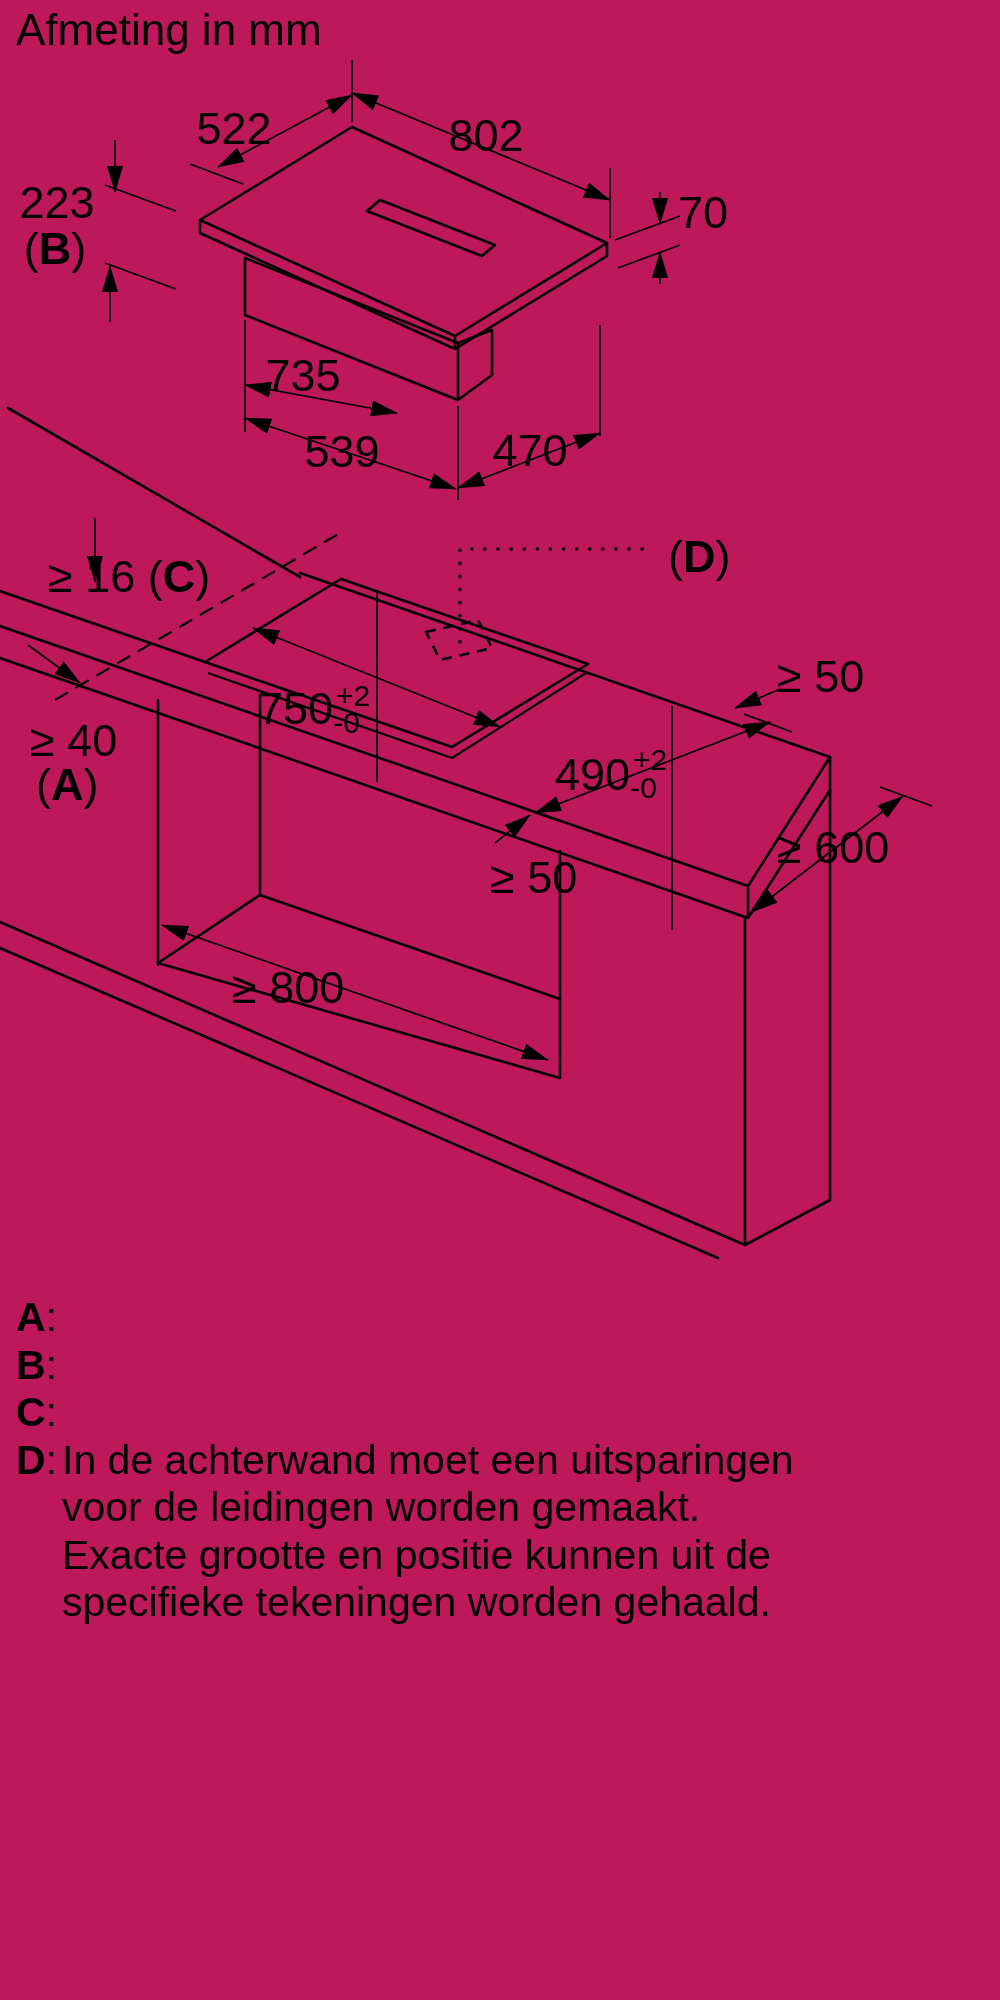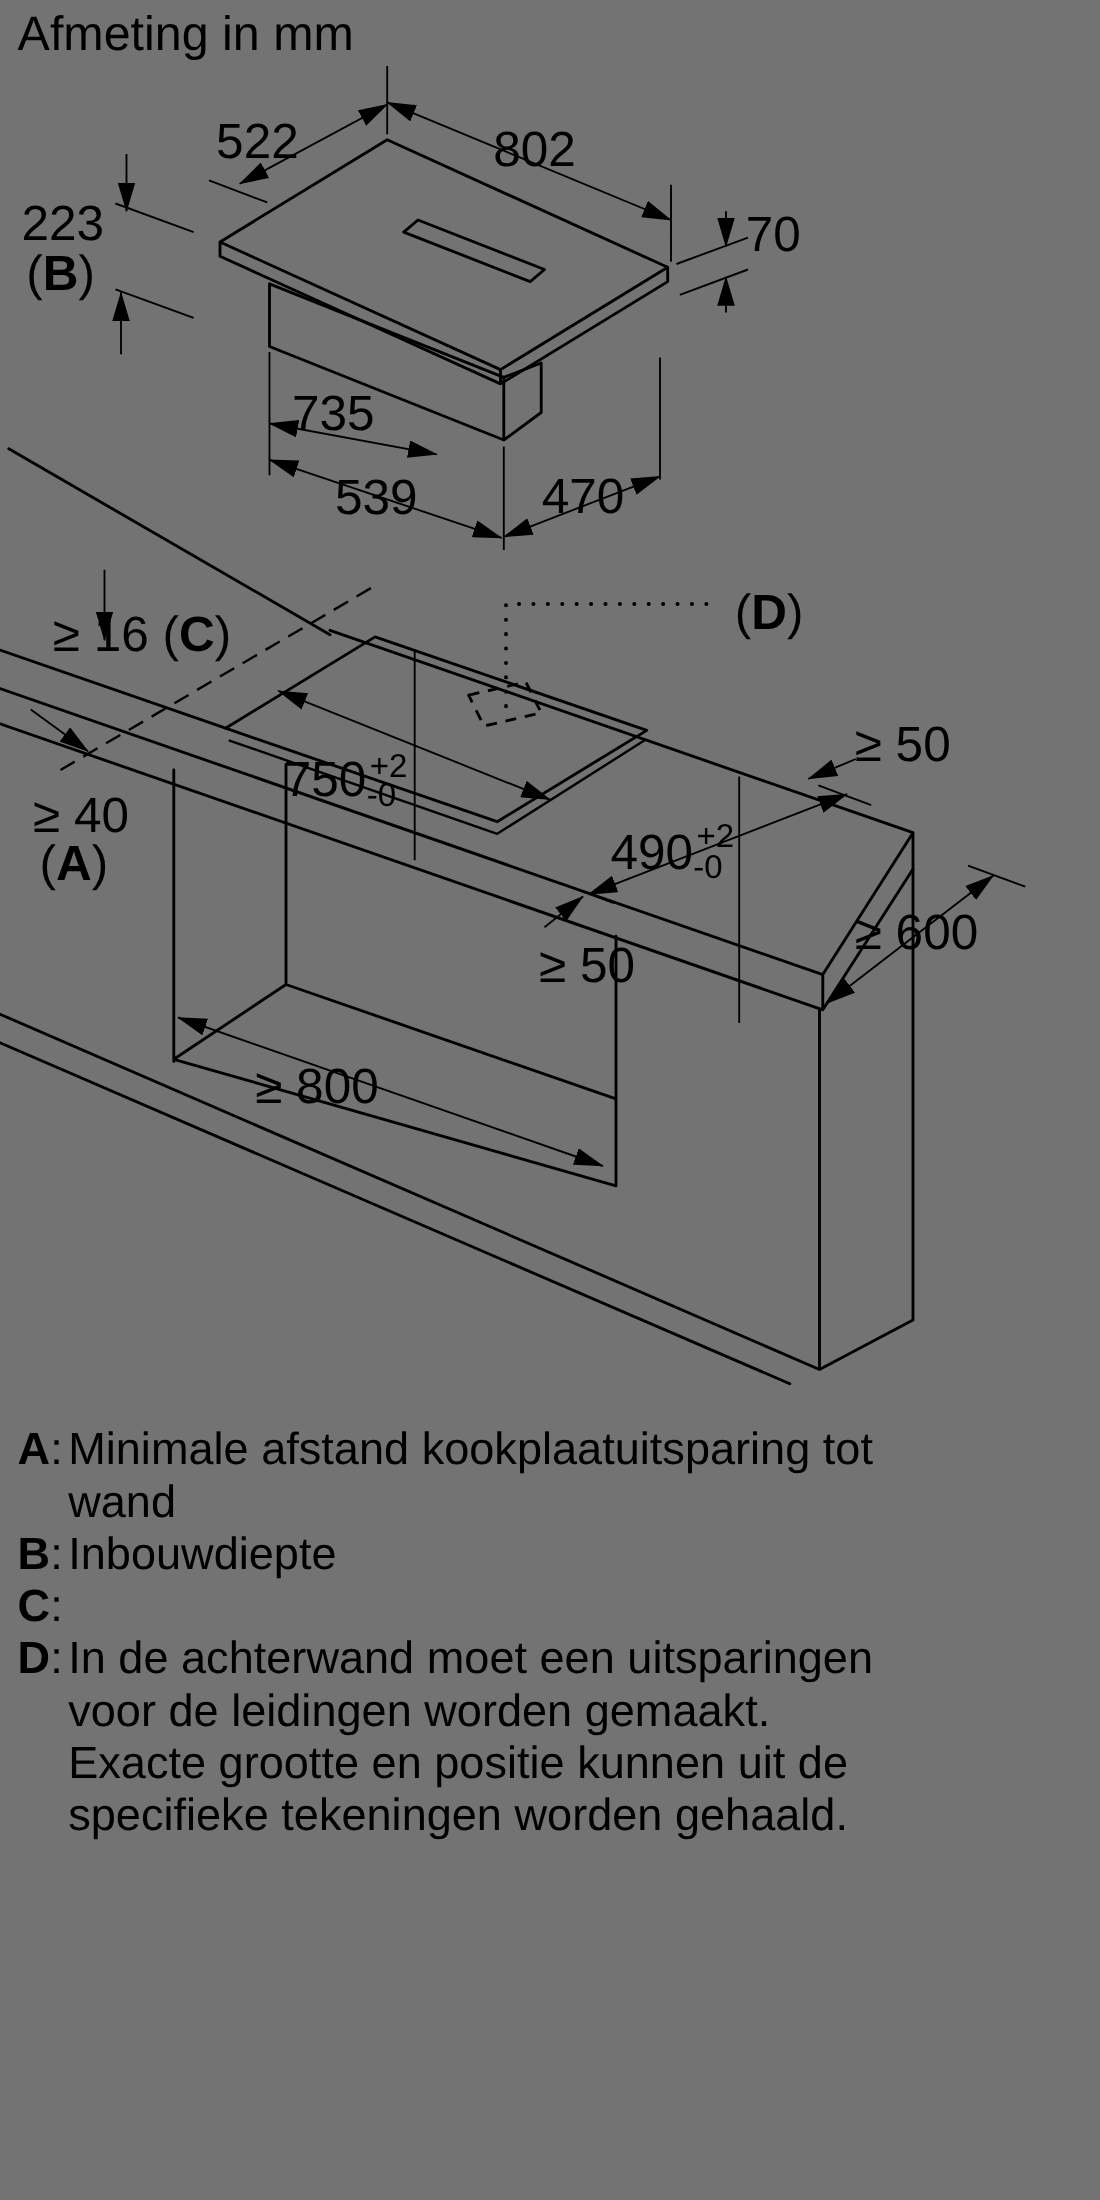--- a/index.html
+++ b/index.html
@@ -1,16 +1,16 @@
 <!DOCTYPE html>
 <html><head>
 <meta charset="utf-8">
 <style>
   html,body{margin:0;padding:0;background:#ffffff;}
-  #page{position:relative;width:1000px;height:2000px;background:#737373;overflow:hidden;
+  #page{position:relative;width:1000px;height:2000px;background:#be185d;overflow:hidden;
         font-family:"Liberation Sans", sans-serif;color:#000;}
   svg{position:absolute;left:0;top:0;}
   .ol{fill:none;stroke:#000;stroke-width:2.6;stroke-linejoin:round;stroke-linecap:round;}
   .ol2{fill:none;stroke:#000;stroke-width:2.2;stroke-linejoin:round;}
   .ext{fill:none;stroke:#000;stroke-width:1.7;}
   .dln{fill:none;stroke:#000;stroke-width:1.7;}
   .dsh{fill:none;stroke:#000;stroke-width:2.2;stroke-dasharray:15 9;}
   .dshr{fill:none;stroke:#000;stroke-width:2.6;stroke-dasharray:10 8;stroke-linejoin:round;}
   .dot{fill:none;stroke:#000;stroke-width:3.6;stroke-dasharray:0.1 13;stroke-linecap:round;}
   text{fill:#000;}
@@ -130,25 +130,23 @@
     <text class="dim" x="490" y="893">≥ 50</text>
     <text class="dim" x="777" y="863">≥ 600</text>
     <text class="dim" x="232" y="1003">≥ 800</text>
     <text class="dim" x="668" y="572"><tspan>(</tspan><tspan class="ref">D</tspan><tspan>)</tspan></text>
   </g>
 </svg>
 
 <div id="legend">
   <div class="lg-item">
     <span class="lg-key"><b>A</b><span class="lg-sep">:</span></span>
-    <span class="lg-text">Minimale afstand kookplaatuitsparing tot wand</span>
   </div>
   <div class="lg-item">
     <span class="lg-key"><b>B</b><span class="lg-sep">:</span></span>
-    <span class="lg-text">Inbouwdiepte</span>
   </div>
   <div class="lg-item">
     <span class="lg-key"><b>C</b><span class="lg-sep">:</span></span>
   </div>
   <div class="lg-item">
     <span class="lg-key"><b>D</b><span class="lg-sep">:</span></span>
     <span class="lg-text">In de achterwand moet een uitsparingen voor de leidingen worden gemaakt. Exacte grootte en positie kunnen uit de specifieke tekeningen worden gehaald.</span>
   </div>
 </div>
 

